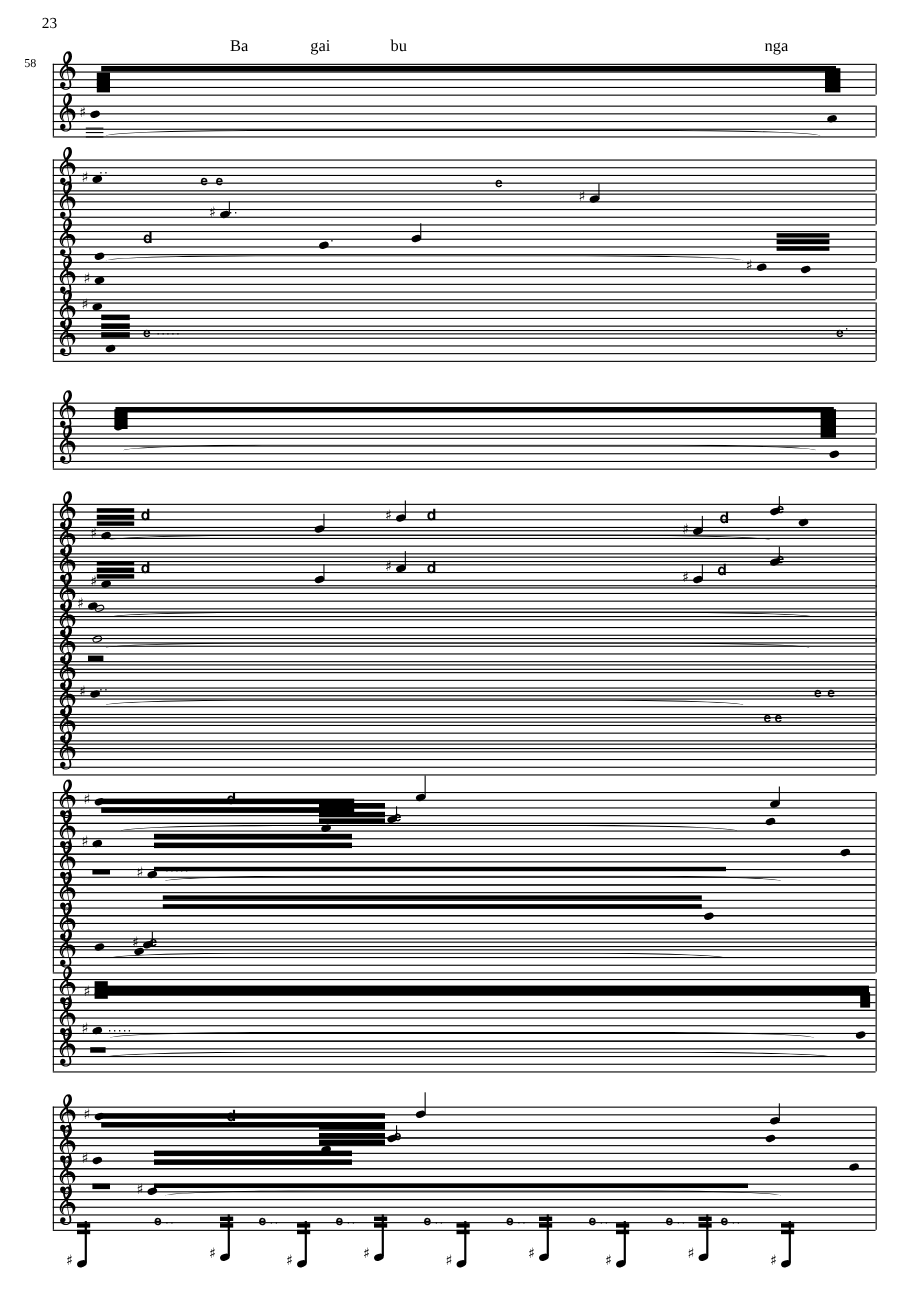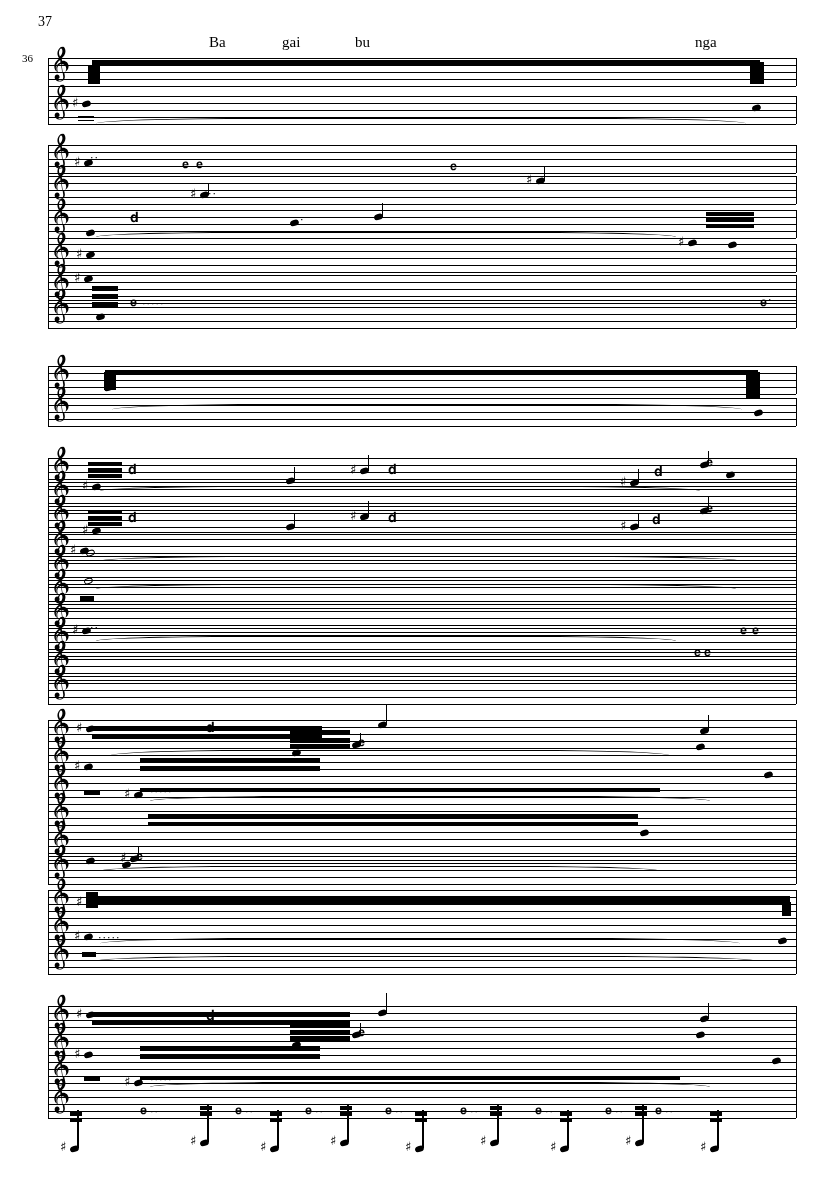--- a/index.html
+++ b/index.html
@@ -131,28 +131,28 @@
   .blackbar {
     position: absolute;
     background: #000;
   }
 </style>
 </head>
 <body>
 
 <div id="sheet">
 
-  <div class="page-number">37</div>
+  <div class="page-number">23</div>
 
   <div class="lyric" style="left:209px; top:34px;">Ba</div>
   <div class="lyric" style="left:282px; top:34px;">gai</div>
   <div class="lyric" style="left:355px; top:34px;">bu</div>
   <div class="lyric" style="left:695px; top:34px;">nga</div>
 
-  <div class="measure-number" style="left:22px; top:52px;">36</div>
+  <div class="measure-number" style="left:22px; top:52px;">58</div>
 
   <div id="staves">
       <div class="sys-left" style="left: 48px; top: 58px; height: 66px;"></div>
       <div class="staff" style="top: 0px;">
         <div class="line" style="top: 58px; left: 48px; width: 748px;"></div>
         <div class="line" style="top: 65px; left: 48px; width: 748px;"></div>
         <div class="line" style="top: 72px; left: 48px; width: 748px;"></div>
         <div class="line" style="top: 79px; left: 48px; width: 748px;"></div>
         <div class="line" style="top: 86px; left: 48px; width: 748px;"></div>
         <div class="clef" style="left: 51px; top: 46.1px;">

